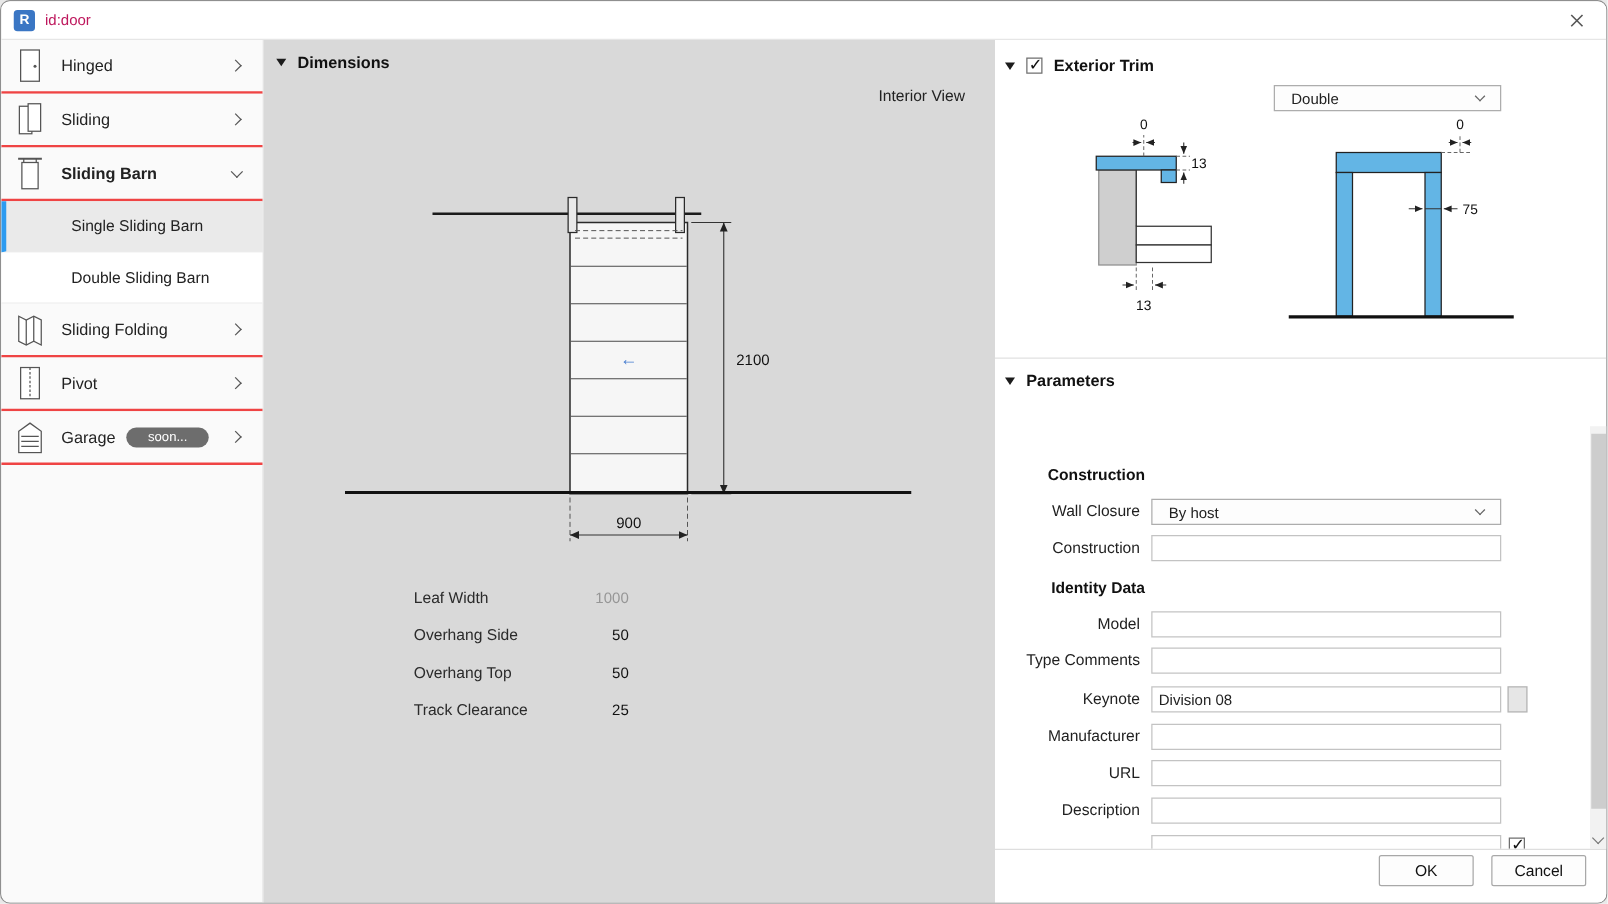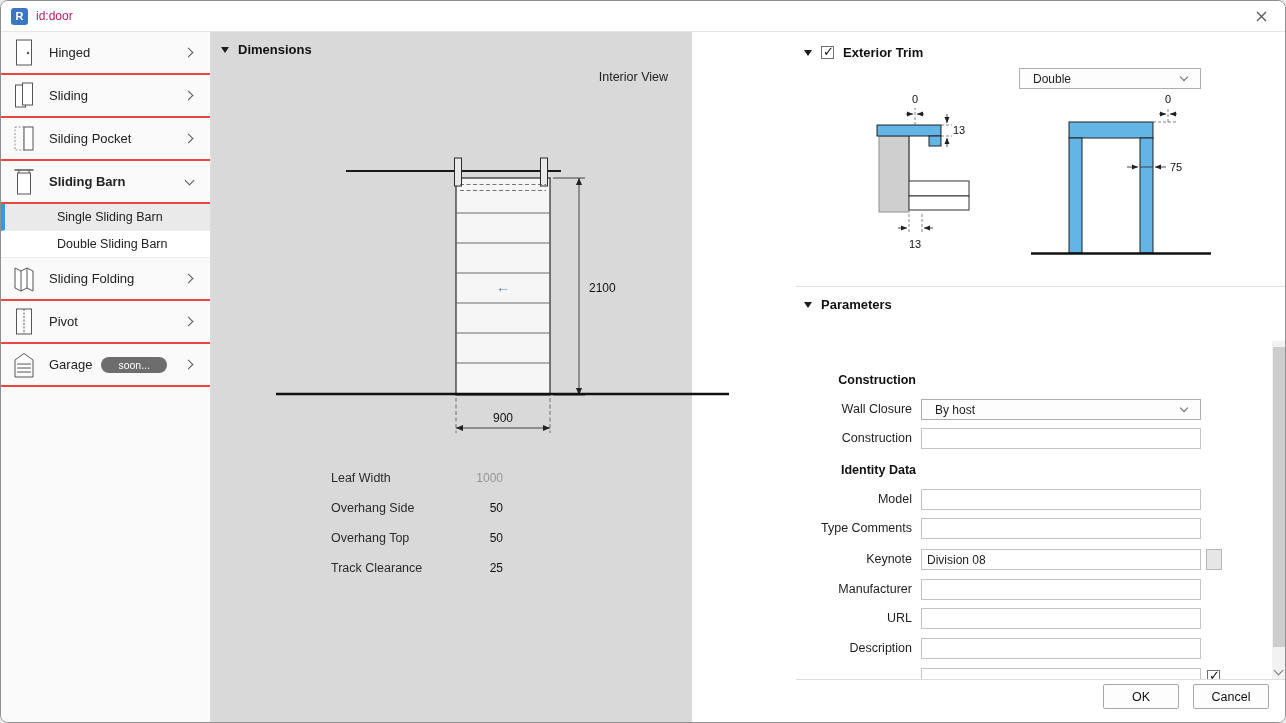--- a/index.html
+++ b/index.html
@@ -17,39 +17,39 @@
   .close-btn { margin-left:auto; width:28px; height:24px; display:flex; align-items:center; justify-content:center; cursor:pointer; }
 
   
   .sidebar { position:absolute; left:0; top:31px; bottom:0; width:210px; background:#fafafa;
              border-right:1px solid #ddd; z-index:10; }
   .side-item { height:43px; display:flex; align-items:center; padding-left:13px;
                border-bottom:2px solid #ef4444; background:#fafafa; cursor:pointer; }
   .side-item .icon { width:22px; height:28px; margin-right:13px; display:flex; align-items:center; }
   .side-item .lbl { font-size:13px; color:#222; }
   .side-item.expanded .lbl { font-weight:bold; }
-  .side-sub { height:27px; display:flex; align-items:center; padding-left:56px;
+  .side-sub { height:41px; display:flex; align-items:center; padding-left:56px;
               border-bottom:1px solid #ececec; background:#fff; cursor:pointer; }
   .side-sub .lbl { font-size:12.5px; color:#222; }
   .side-sub.selected { background:#eaeaea; border-left:4px solid var(--accent,#2D9BF0); padding-left:52px; }
   .chev { display:inline-block; width:7px; height:7px; border-right:1.5px solid #555; border-bottom:1.5px solid #555; }
   .chev.r { transform:rotate(-45deg); margin-left:auto; margin-right:18px; }
   .chev.d { transform:rotate(45deg); margin-left:auto; margin-right:17px; margin-top:-3px; }
   .chev.dd-ch { transform:rotate(45deg); margin:0; margin-top:-3px; width:6px; height:6px; border-color:#666; }
   .badge { margin-left:9px; background:#6d6d6d; color:#fff; font-size:10.5px; padding:2px 17px; border-radius:9px; }
 
   
   .tri { display:inline-block; width:0; height:0; border-left:4.5px solid transparent;
          border-right:4.5px solid transparent; border-top:6px solid #1c1c1c; cursor:pointer; }
   .cb { position:absolute; width:13px; height:13px; border:1px solid #6f6f6f; background:#fff; cursor:pointer; }
   .cb.inline { position:relative; display:inline-block; }
   .cb.checked::after { content:"✓"; position:absolute; left:1px; top:-3px; font-size:13px; color:#111; }
 
   
-  .mid { position:absolute; left:210px; top:31px; bottom:0; width:481px; background:var(--panelbg,#D9D9D9); }
+  .mid { position:absolute; left:210px; top:31px; bottom:0; width:585px; background:var(--panelbg,#D9D9D9); }
   .sec-head { position:absolute; display:flex; align-items:center; gap:9px; }
   .sec-title { font-size:13px; font-weight:bold; color:#111; }
   .mid .sec-head { left:10px; top:10px; }
   .view-lbl { position:absolute; top:38px; right:24px; font-size:12.5px; color:#222; }
   svg.draw { position:absolute; left:0; top:0; }
   svg text { font-family:"Liberation Sans",sans-serif; }
   .s2 { stroke:#1b1b1b; stroke-width:2; }
   .leaf { fill:#f6f6f6; stroke:#2a2a2a; stroke-width:1.2; }
   .hang { fill:#e9e9e9; stroke:#2a2a2a; stroke-width:1; }
   .rail { stroke:#4a4a4a; stroke-width:0.8; }
@@ -131,30 +131,20 @@
     <div class="side-item">
       <span class="icon">
         <svg width="20" height="27" viewBox="0 0 20 27">
             <rect x="1.5" y="3" width="10" height="22" fill="#fff" stroke="#555"></rect>
             <rect x="8.5" y="1" width="10" height="22" fill="#fff" stroke="#555"></rect>
           </svg>
       </span>
       <span class="lbl">Sliding</span>
       <span class="chev r"></span>
     </div>
-    <div class="side-item">
-      <span class="icon">
-        <svg width="20" height="27" viewBox="0 0 20 27">
-            <rect x="1" y="2" width="9" height="23" fill="none" stroke="#999" stroke-dasharray="2 1.5"></rect>
-            <rect x="10" y="2" width="9" height="23" fill="#fff" stroke="#555"></rect>
-          </svg>
-      </span>
-      <span class="lbl">Silding Pocket</span>
-      <span class="chev r"></span>
-    </div>
     <div class="side-item expanded">
       <span class="icon">
         <svg width="20" height="27" viewBox="0 0 20 27">
             <line x1="0.5" y1="2" x2="19.5" y2="2" stroke="#555" stroke-width="1.5"></line>
             <line x1="5" y1="2" x2="5" y2="5" stroke="#555"></line>
             <line x1="15" y1="2" x2="15" y2="5" stroke="#555"></line>
             <rect x="3.5" y="5" width="13" height="21" fill="#fff" stroke="#555"></rect>
           </svg>
       </span>
       <span class="lbl">Sliding Barn</span>

